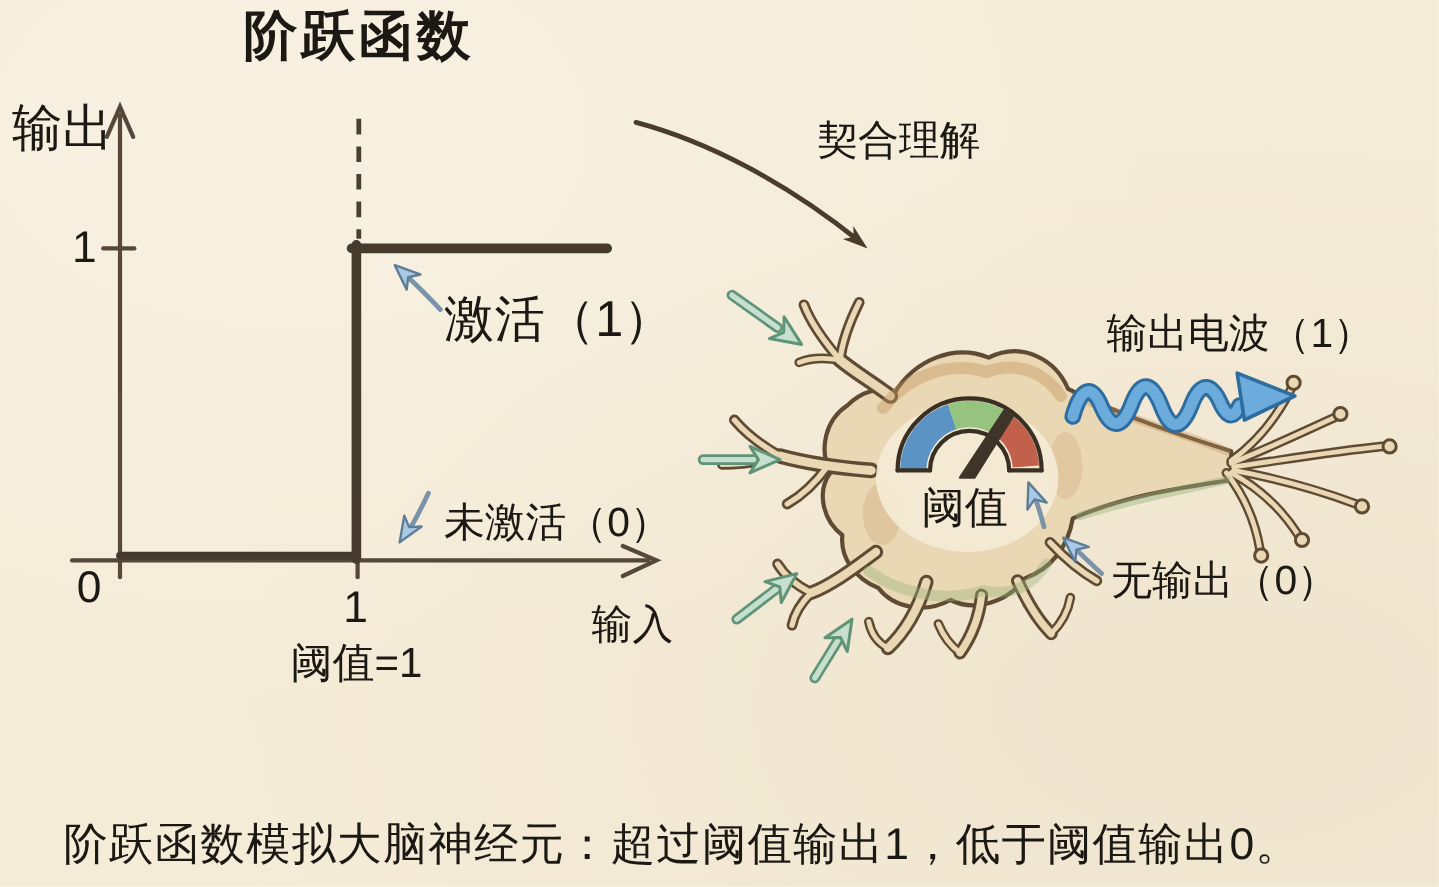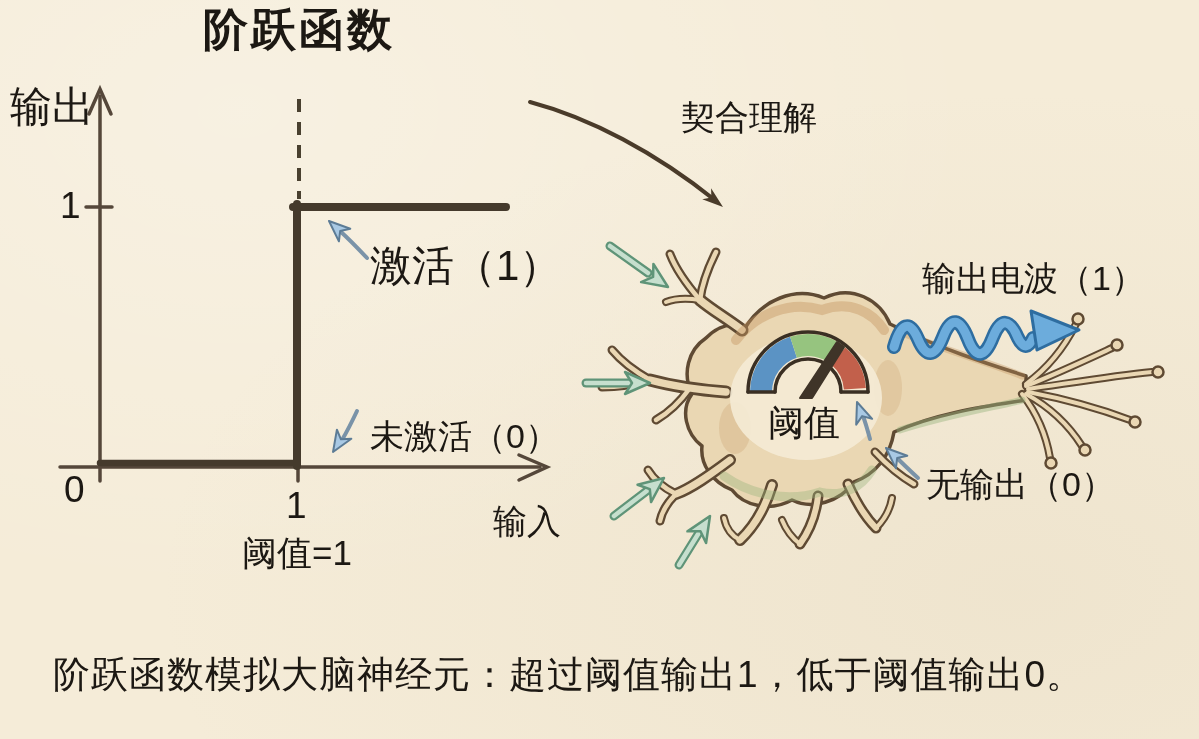--- a/index.html
+++ b/index.html
@@ -23,21 +23,21 @@
   .t-xtick{left:286px;top:486px;font-size:37px;}
   .t-xaxis{left:493px;top:503px;font-size:34px;}
   .t-thresh{left:242px;top:534px;font-size:35px;}
   .t-active{left:370px;top:243px;font-size:42px;}
   .t-inactive{left:370px;top:403px;font-size:34px;margin-top:15px;}
   .t-bridge{left:681px;top:99px;font-size:34px;}
   .t-neuron{left:753px;top:238px;font-size:35px;}
   .t-wave{left:922px;top:260px;font-size:34px;}
   .t-gauge{left:768px;top:404px;font-size:36px;font-weight:400;}
   .t-noout{left:926px;top:466px;font-size:34px;}
-  .t-caption{left:0;top:655px;width:1137px;text-align:center;font-size:37px;font-weight:500;letter-spacing:1px;}
+  .t-caption{left:0;top:684px;width:1137px;text-align:center;font-size:37px;font-weight:500;letter-spacing:1px;}
 </style>
 </head>
 <body>
 
 <div id="stage">
 
   <svg width="1199" height="739" viewBox="0 0 1199 739">
 
     <g stroke="#55473a" stroke-width="3.5" fill="none" stroke-linecap="round">
       <path d="M100 481 L100 96"></path>

